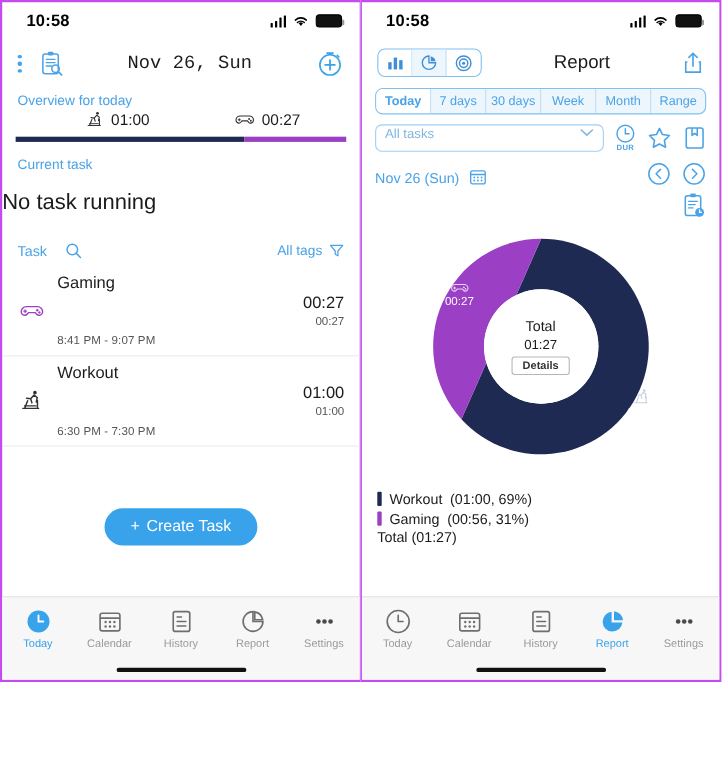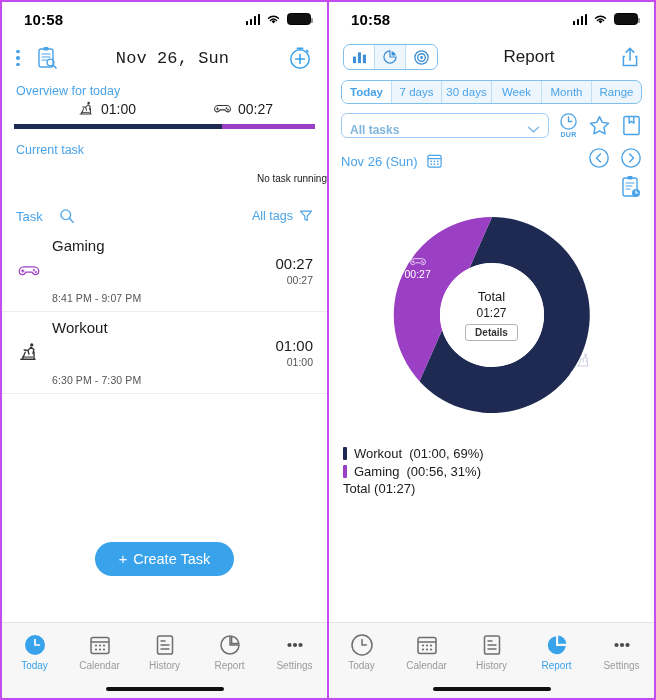--- a/index.html
+++ b/index.html
@@ -10,21 +10,21 @@
     overflow: hidden;
   }
   .frame {
     position: relative;
     width: 656px; height: 700px;
     display: flex;
     background: #ffffff;
   }
   .panel {
     position: relative;
-    width: 328px; height: 700px;
+    width: 328px; height: 620px;
     background: #ffffff;
     border: 2px solid #c44bf0;
     display: flex;
     flex-direction: column;
     overflow: hidden;
   }
   .panel.left { border-right-width: 1px; }
   .panel.right { border-left-width: 1px; }
 
   
@@ -60,21 +60,21 @@
   .overview-label { font-size: 12.5px; color:#4aa3e8; padding: 4px 14px 2px; }
   .ov-row { display:flex; padding: 0 12px; align-items:center; }
   .ov-item { display:flex; align-items:center; gap:6px; font-size:14px; color:#1b1b1b; }
   .ov-item.a { margin-left: 64px; }
   .ov-item.b { margin-left: auto; margin-right: 42px; }
   .ov-bar { display:flex; height:5px; margin: 7px 12px 0; border-radius:0; overflow:hidden; }
   .ov-bar .seg1 { background:#1e2a52; }
   .ov-bar .seg2 { background:#9b3fc4; }
 
   .section-label { font-size: 12.5px; color:#4aa3e8; padding: 14px 14px 0; }
-  .no-task { text-align:right; font-size:10px; color:#1b1b1b; padding: 16px 0 20px;}
+  .no-task { text-align:left; font-size:20px; color:#1b1b1b; padding: 16px 0 20px;}
 
   .task-head { display:flex; align-items:center; padding: 4px 14px 6px; }
   .task-head .lbl { font-size:13px; color:#4aa3e8; }
   .task-head .search { margin-left: 16px; }
   .task-head .right { margin-left:auto; display:flex; align-items:center; gap:6px;
                       font-size:12.5px; color:#4aa3e8;text-align:right; }
 
   .task-row { display:flex; align-items:center; gap:10px; padding: 7px 14px;
               border-bottom: 1px solid #ececec; }
   .task-ico { width:26px; height:26px; display:flex; align-items:center; justify-content:center; }
@@ -111,22 +111,22 @@
 
   .seg-period { display:flex; margin: 2px 12px 0; border:1px solid #7fc0ef; border-radius:7px;
                 overflow:hidden; background:#eef6fd; }
   .seg-period div { flex:1; text-align:center; font-size:11.5px; color:#4aa3e8; padding:5px 0;
                     border-right:1px solid #bfdff7; cursor:pointer; }
   .seg-period div:last-child { border-right:none; }
   .seg-period div.on { background:#fff; font-weight:bold; }
 
   .filter-row { display:flex; align-items:center; gap:10px; padding: 8px 12px 0; }
   .select { flex:1; height:25px; border:1px solid #9ecef5; border-radius:6px;
-            display:flex; align-items:flex-end; padding: 0 8px; font-size:12px; color:#7fb6e0;
-            cursor:pointer;font-weight:bold; }
+            display:flex; align-items:flex-start; padding: 0 8px; font-size:12px; color:#7fb6e0;
+            cursor:pointer; }
   .select .chev { margin-left:auto; }
   .dur-ico { display:flex; flex-direction:column; align-items:center; }
   .dur-ico span { font-size:7px; font-weight:bold; color:#4aa3e8; letter-spacing:.3px; }
 
   .date-row { display:flex; align-items:flex-end; gap:8px; padding: 9px 12px 0; }
   .date-txt { font-size:13px; color:#4aa3e8; }
   .date-nav { margin-left:auto; display:flex; gap:10px; }
 
   .clip-clock { display:flex; justify-content:flex-end; padding: 6px 12px 0; }
 

